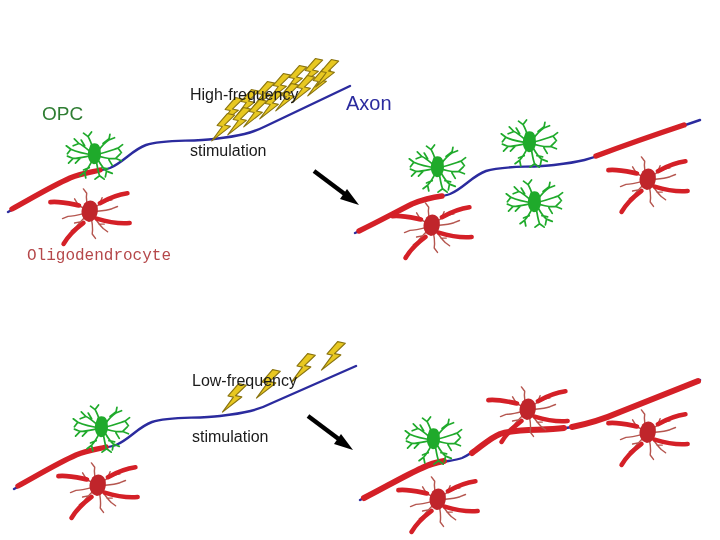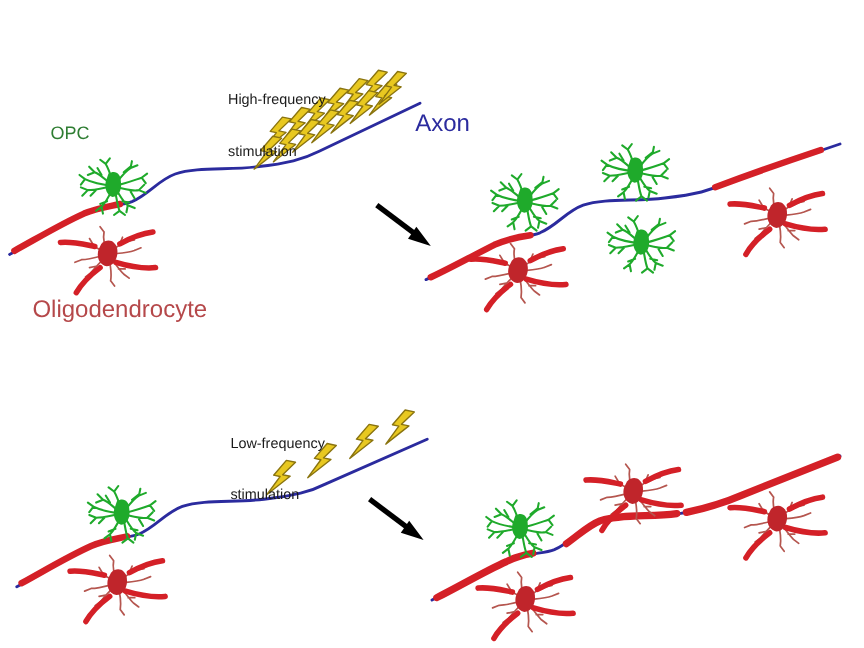--- a/index.html
+++ b/index.html
@@ -27,30 +27,31 @@
     width: 720px;
     height: 540px;
   }
   .lbl {
     position: absolute;
     white-space: pre;
     line-height: 1.18;
     font-family: "Liberation Sans", sans-serif;
   }
   .lbl-stim {
-    font-size: 12px;
+    font-size: 16px;
     color: #1a1a1a;
   }
   .lbl-opc {
-    font-size: 15px;
+    font-size: 19px;
     color: #2e7d32;
   }
   .lbl-oligo {
-    font-size: 20px;
+    font-size: 16px;
     color: #b5484a;
+    font-family: Liberation Mono, monospace;
   }
   .lbl-axon {
     font-size: 20px;
     color: #2b2b9e;
   }
 </style>
 </head>
 <body>
 
 <div id="figure">

